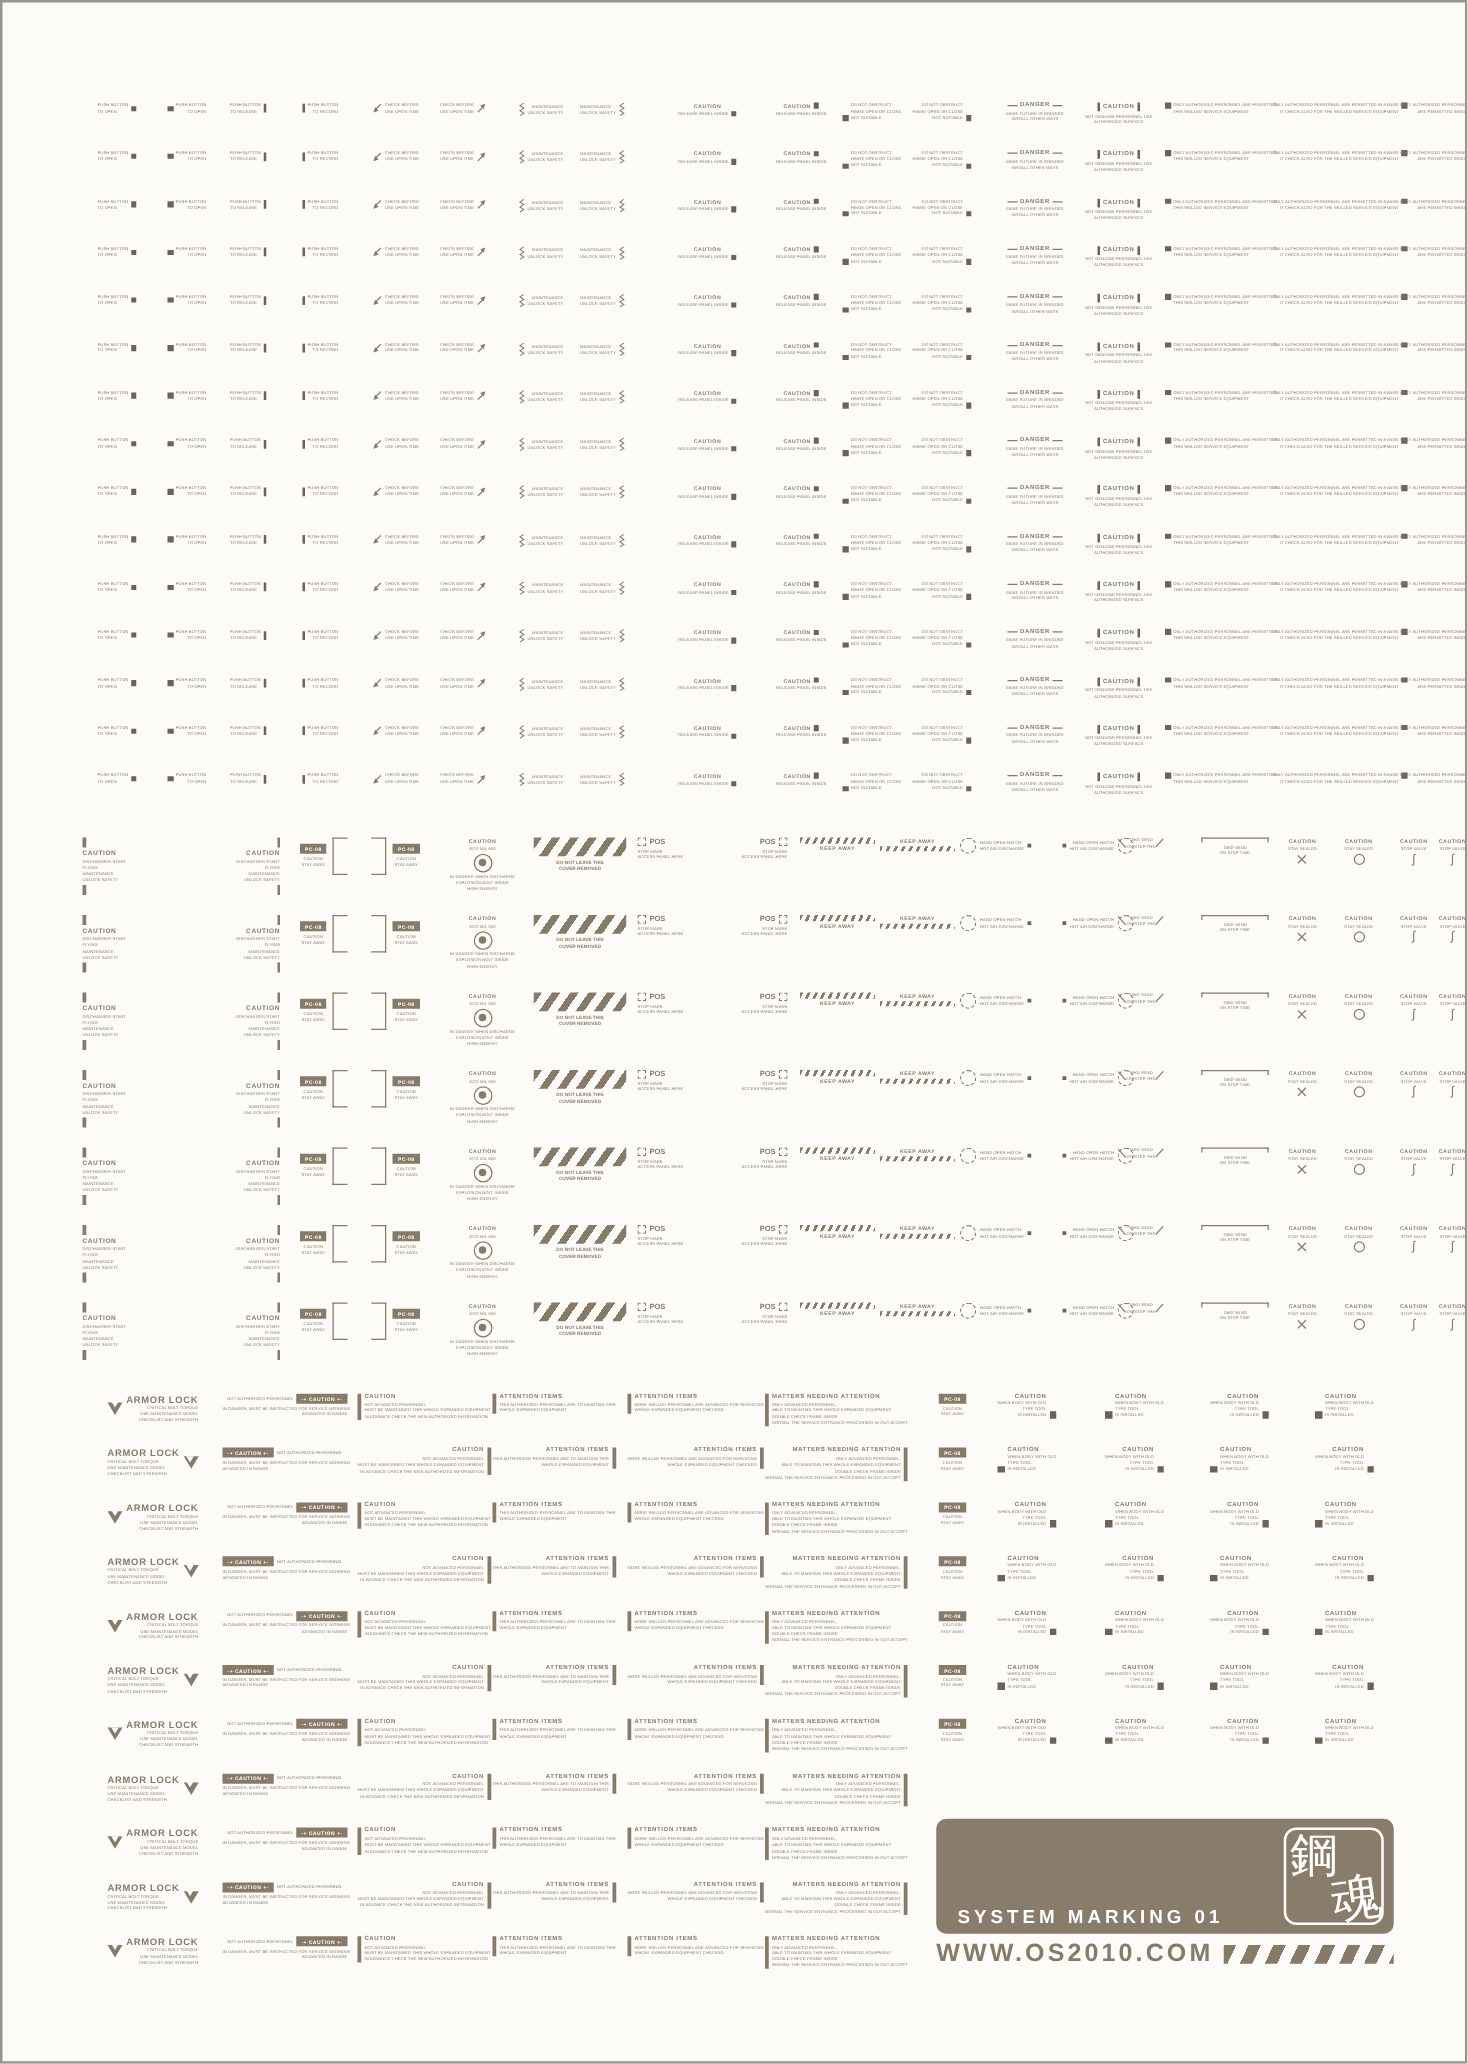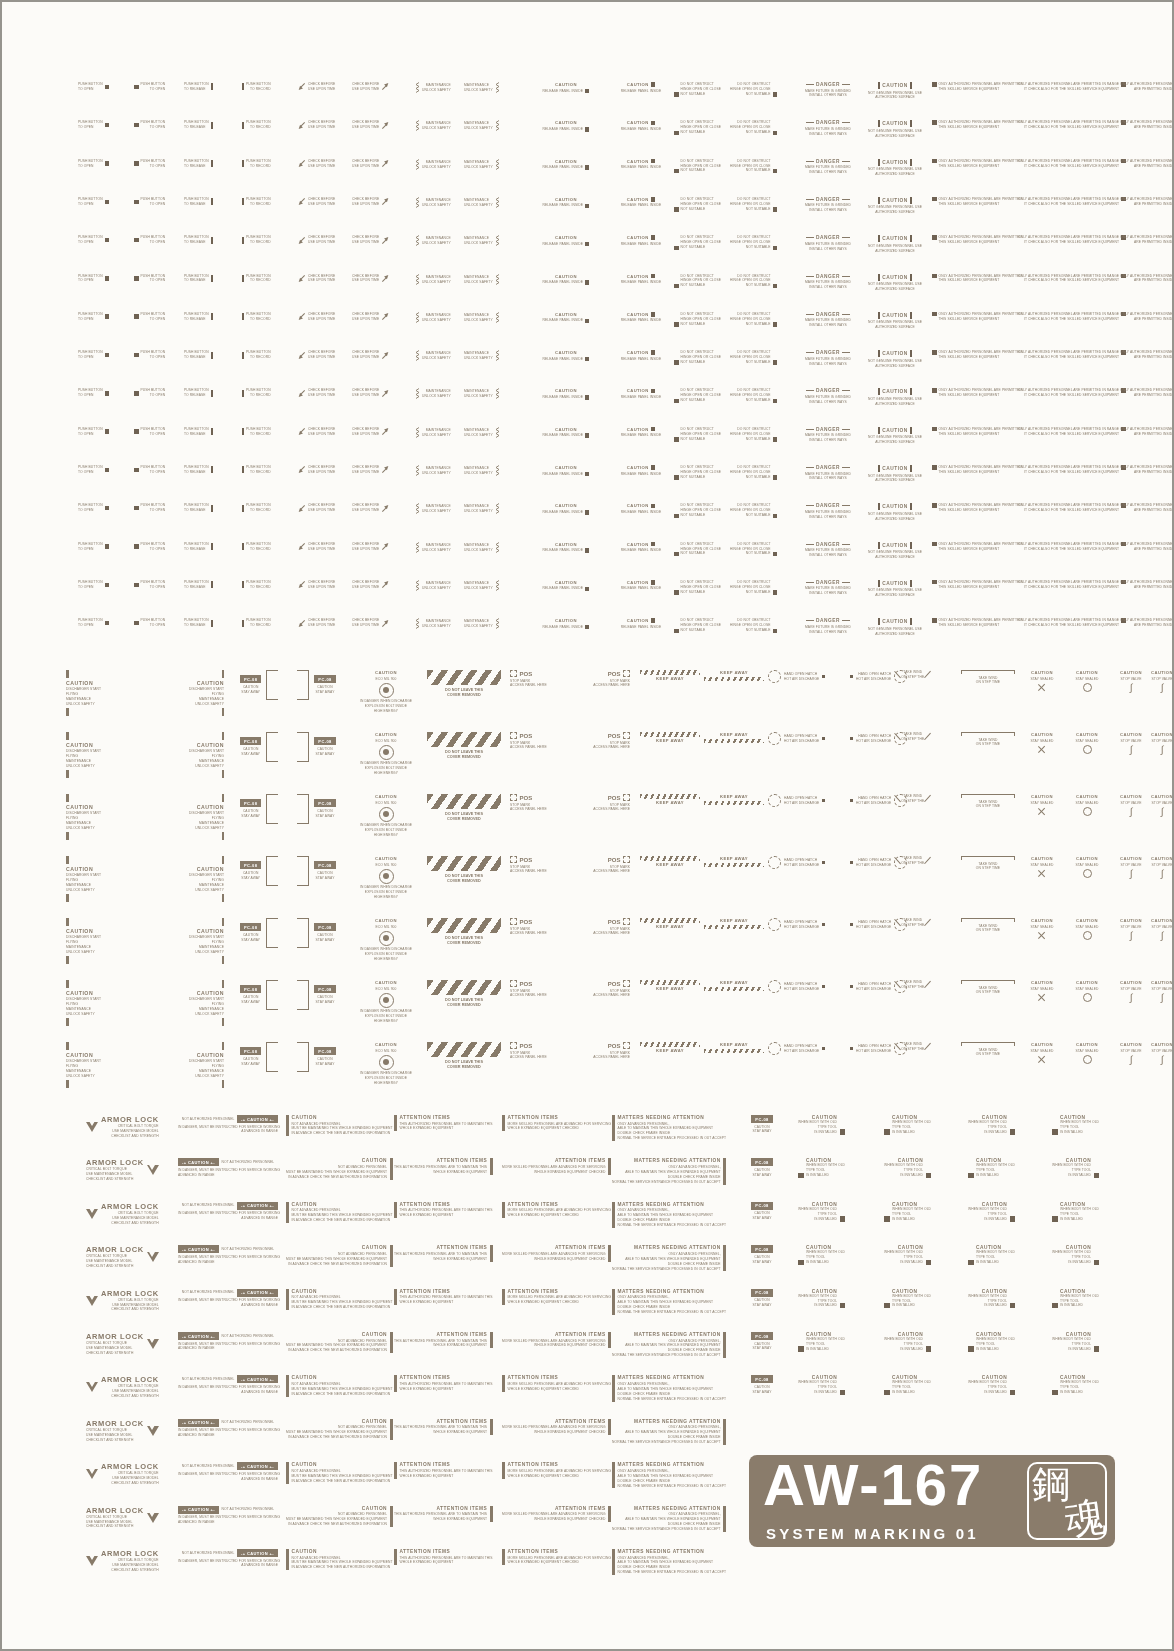--- a/index.html
+++ b/index.html
@@ -4328,21 +4328,24 @@
       </div>
       <div class="cell fx fs" style="left: 1118px; width: 48px;">
         <div class="col t3 rt">
           <div>ONLY AUTHORIZED PERSONNEL</div>
           <div>ARE PERMITTED INSIDE</div>
         </div>
       </div>
     </div>
   <div class="brand">
     <div class="brand-box">
-      <div class="brand-model">AW-167</div>
       <div class="brand-series">SYSTEM MARKING 01</div>
       <div class="brand-logo">
         <span class="cjk c1">鋼</span>
         <span class="cjk c2">魂</span>
       </div>
+    </div>
+    <div class="brand-urlrow">
+      <span class="brand-url">WWW.OS2010.COM</span>
+      <span class="url-stripes"></span>
     </div>
   </div>
 </div>
 
 </body></html>

